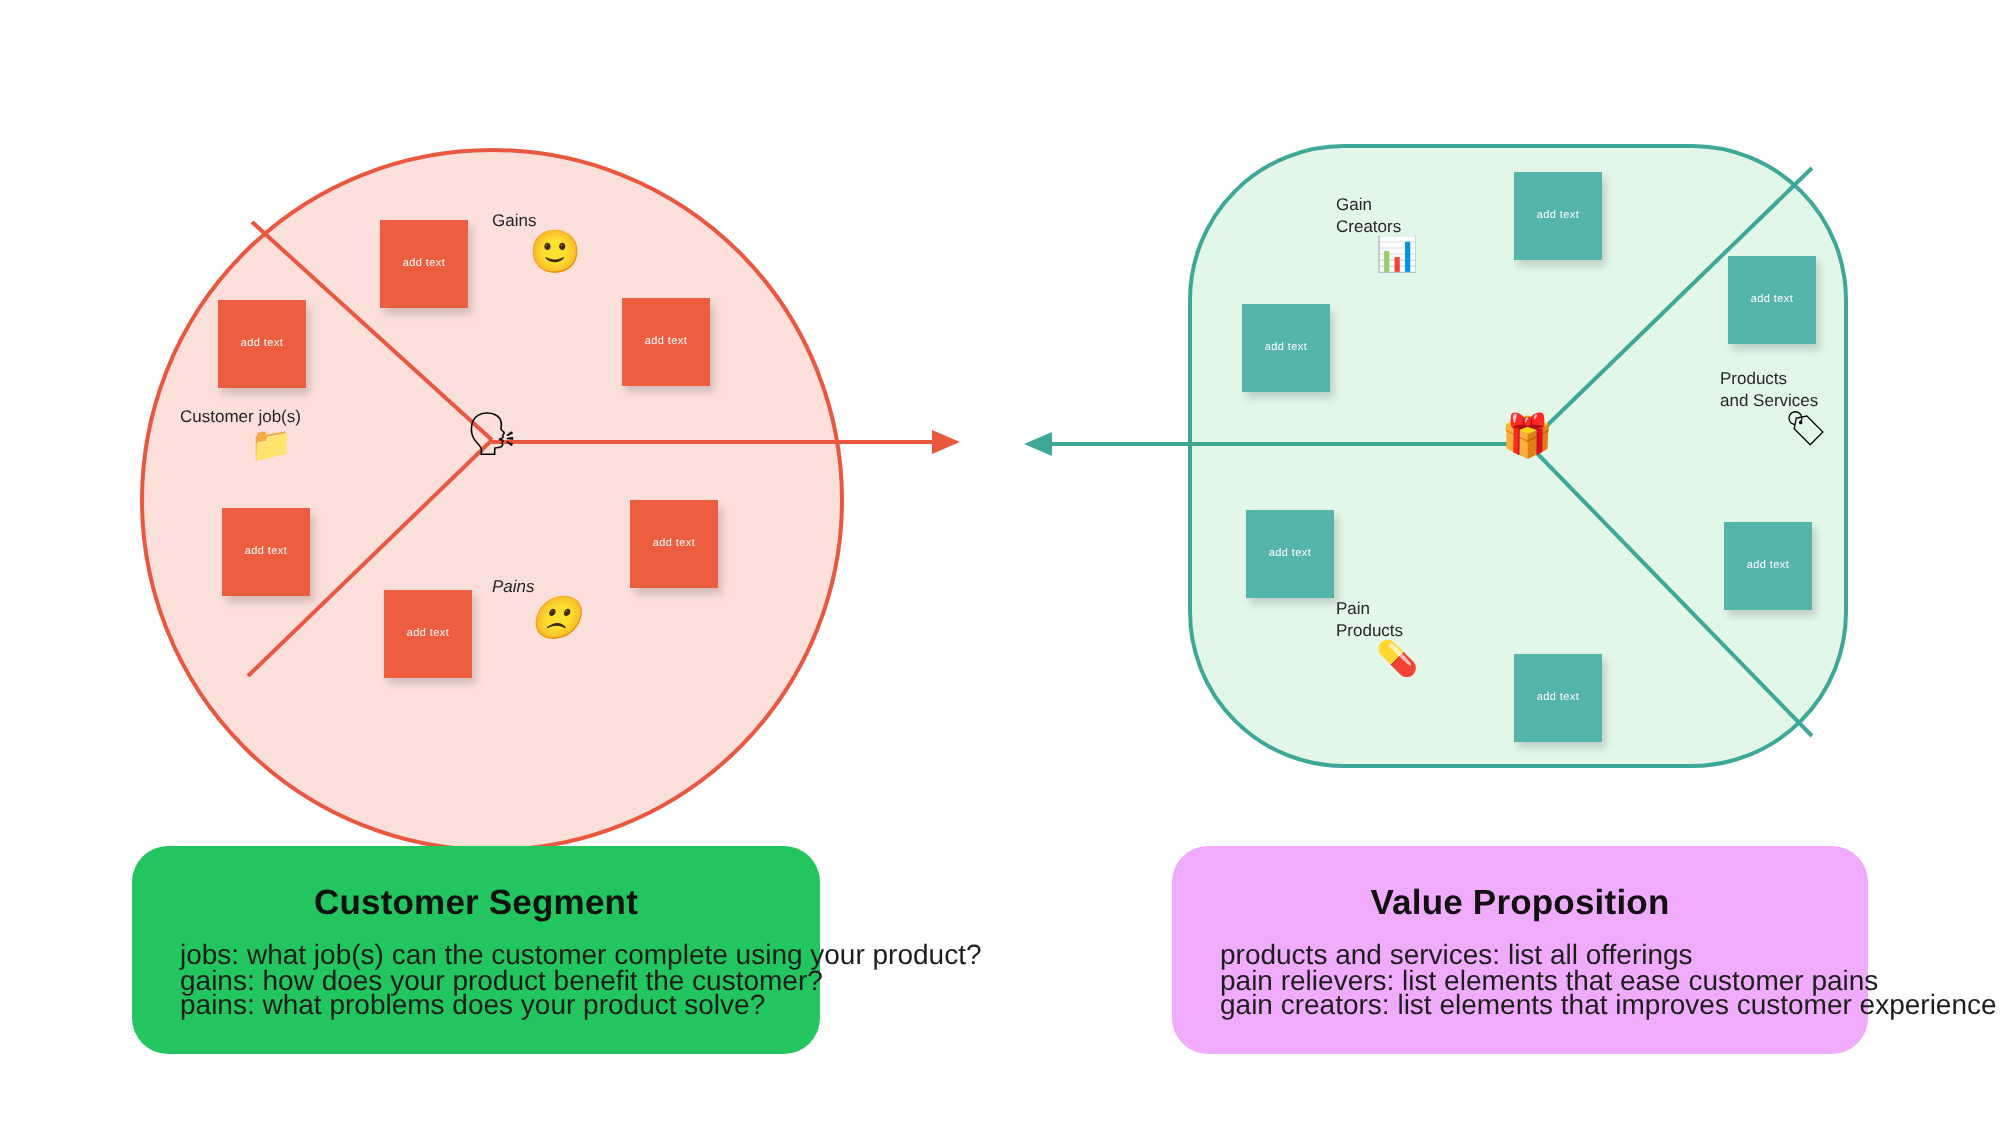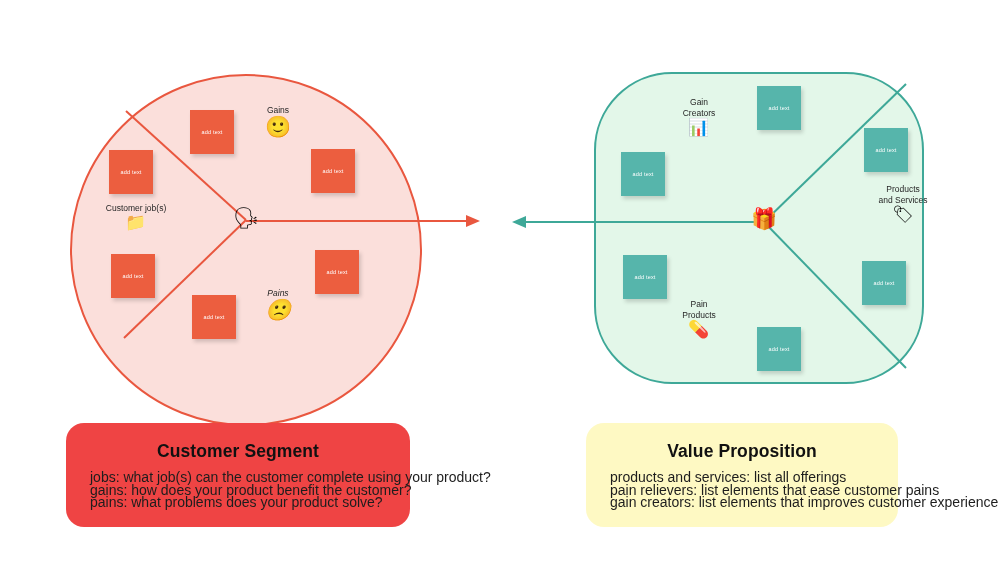--- a/index.html
+++ b/index.html
@@ -64,38 +64,38 @@
     box-sizing: border-box;
   }
   .note.red  { background: #ec5e3f; }
   .note.teal { background: #56b5ab; }
 
   
   .seg-label {
     color: #262626;
     font-size: 8.5px;
     line-height: 11px;
-    text-align: center;
+    text-align: left;
     white-space: pre-line;
   }
   .seg-emoji {
     font-size: 21px;
     line-height: 1;
     text-align: center;
   }
   .seg-emoji.small { font-size: 17px; }
 
   
   .caption {
     box-sizing: border-box;
     border-radius: 18px;
     padding: 16px 24px 14px 24px;
   }
-  .caption.left  { left: 66px;  top: 423px; width: 344px; height: 104px; background: #ef4444; }
-  .caption.right { left: 586px; top: 423px; width: 312px; height: 104px; background: #fef9c3; }
+  .caption.left  { left: 66px;  top: 423px; width: 344px; height: 104px; background: #22c55e; }
+  .caption.right { left: 586px; top: 423px; width: 348px; height: 104px; background: #f0abfc; }
 
   .caption-title {
     text-align: center;
     font-size: 17.5px;
     font-weight: bold;
     color: #111111;
     margin: 2px 0 9px 0;
     letter-spacing: .1px;
   }
   .caption-lines {

